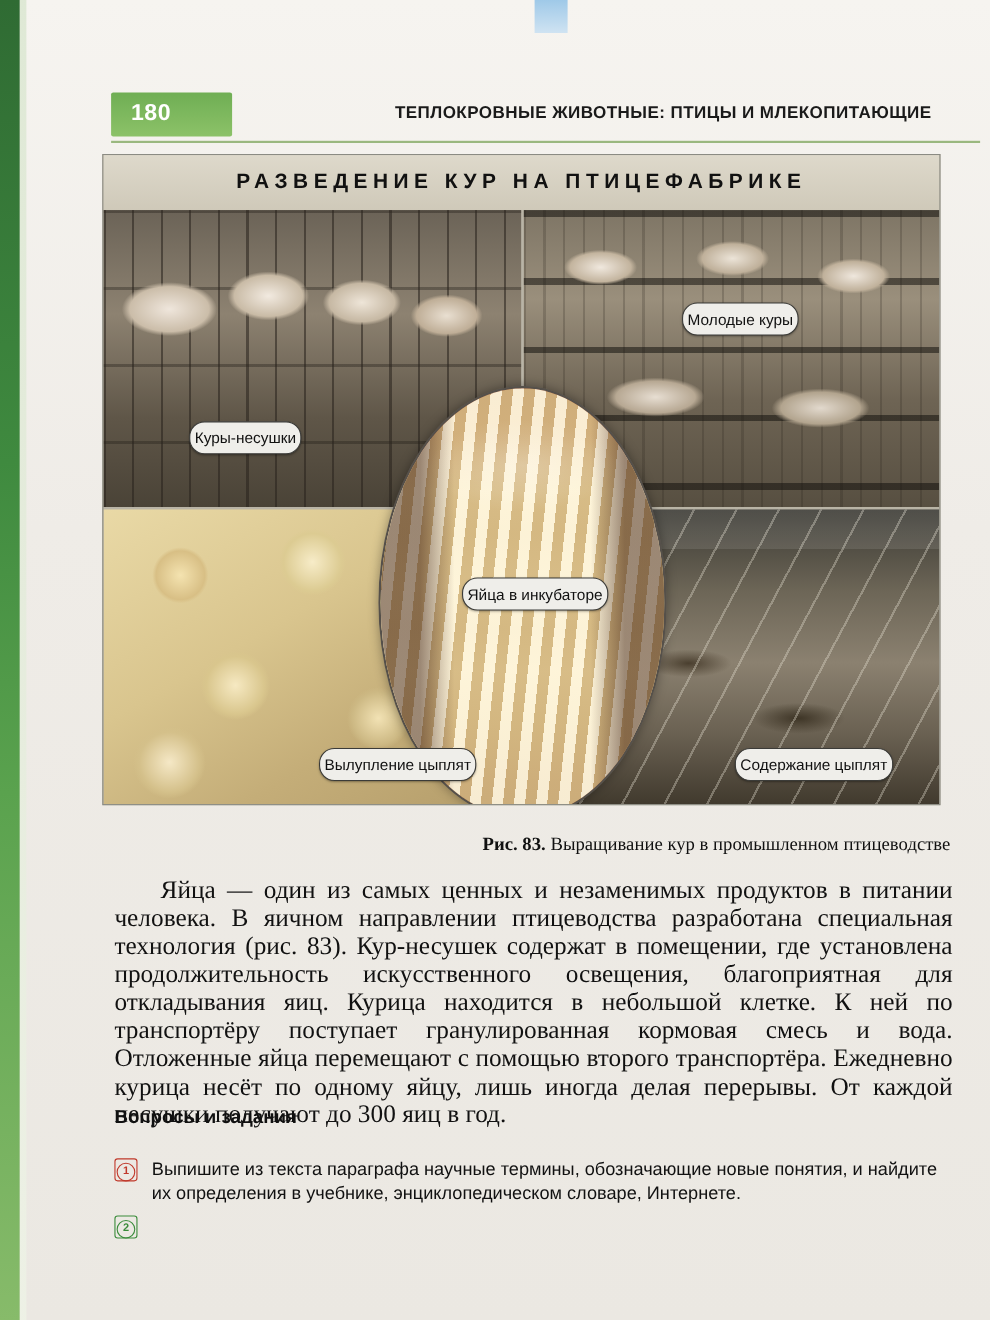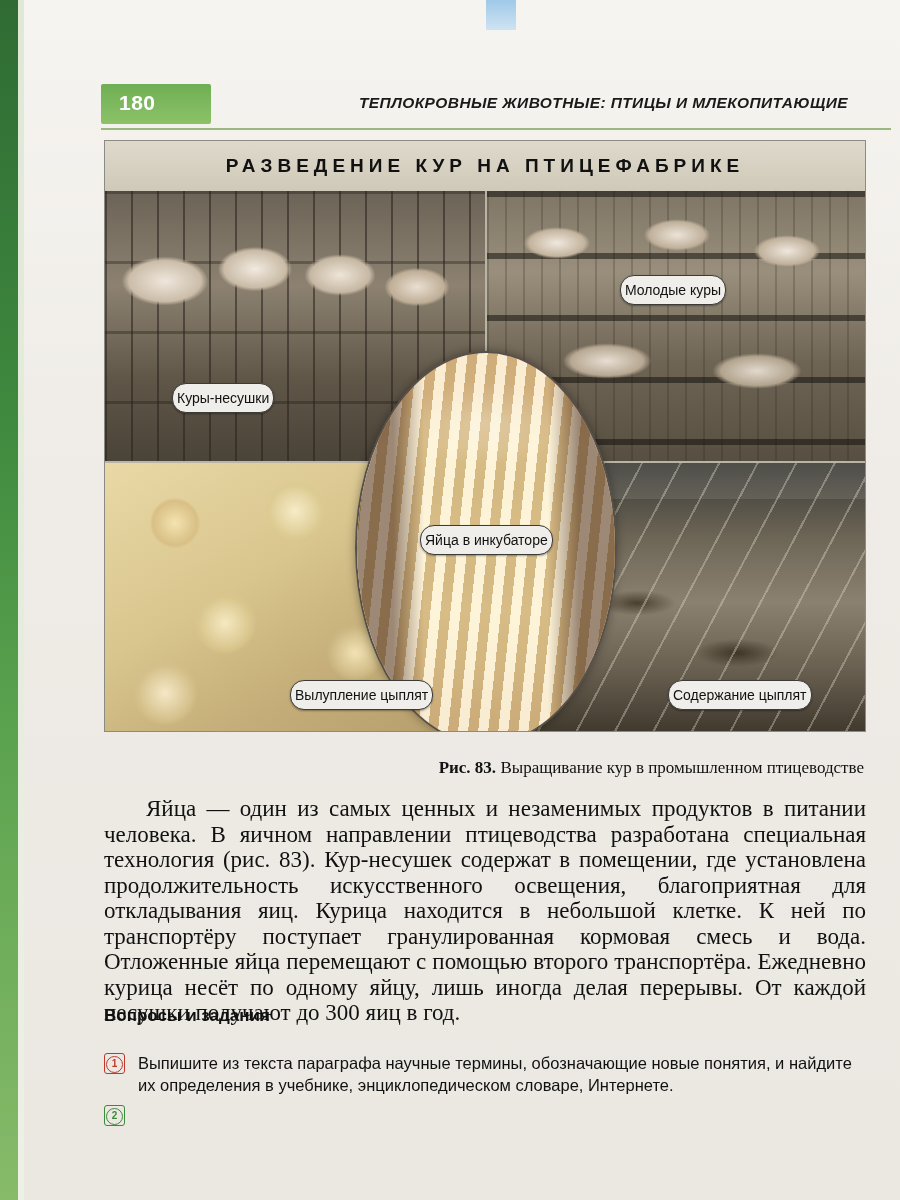--- a/index.html
+++ b/index.html
@@ -46,29 +46,28 @@
     font-weight:bold;font-size:21px;color:#ffffff;
     letter-spacing:.5px;
   }
   .header-title{
     position:absolute;left:258px;top:10px;
     font-family:"Liberation Sans", sans-serif;
     font-weight:bold;font-size:15.5px;
     letter-spacing:.4px;
     color:#1a1a1a;
     white-space:nowrap;
-    font-style:italic;
   }
   .header-rule{
     position:absolute;left:0px;top:44px;width:790px;height:2px;
     background:#9ab87f;
   }
   
   .figure{
-    position:absolute;left:104px;top:140px;width:760px;height:590px;
+    position:absolute;left:93px;top:140px;width:760px;height:590px;
     border:1px solid #8b8b83;
     background:#b9b4a6;
     overflow:hidden;
   }
   .fig-title{
     position:absolute;left:0;top:0;width:100%;height:50px;
     background:linear-gradient(180deg,#ded9cb,#cfc9b9);
     color:#111;
     font-family:"Liberation Sans", sans-serif;
     font-weight:bold;

